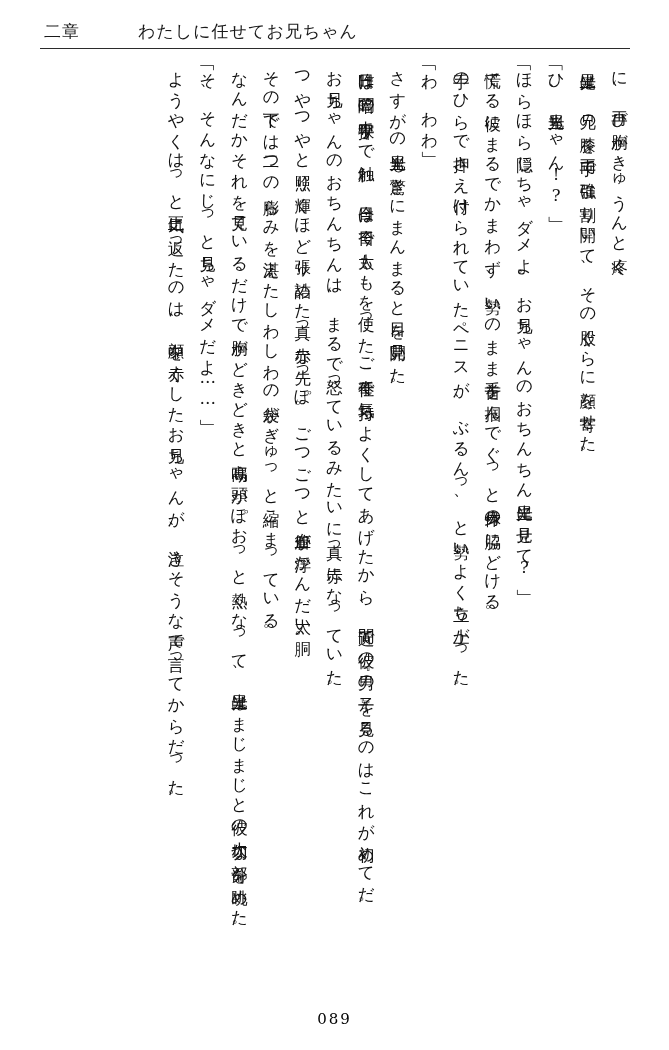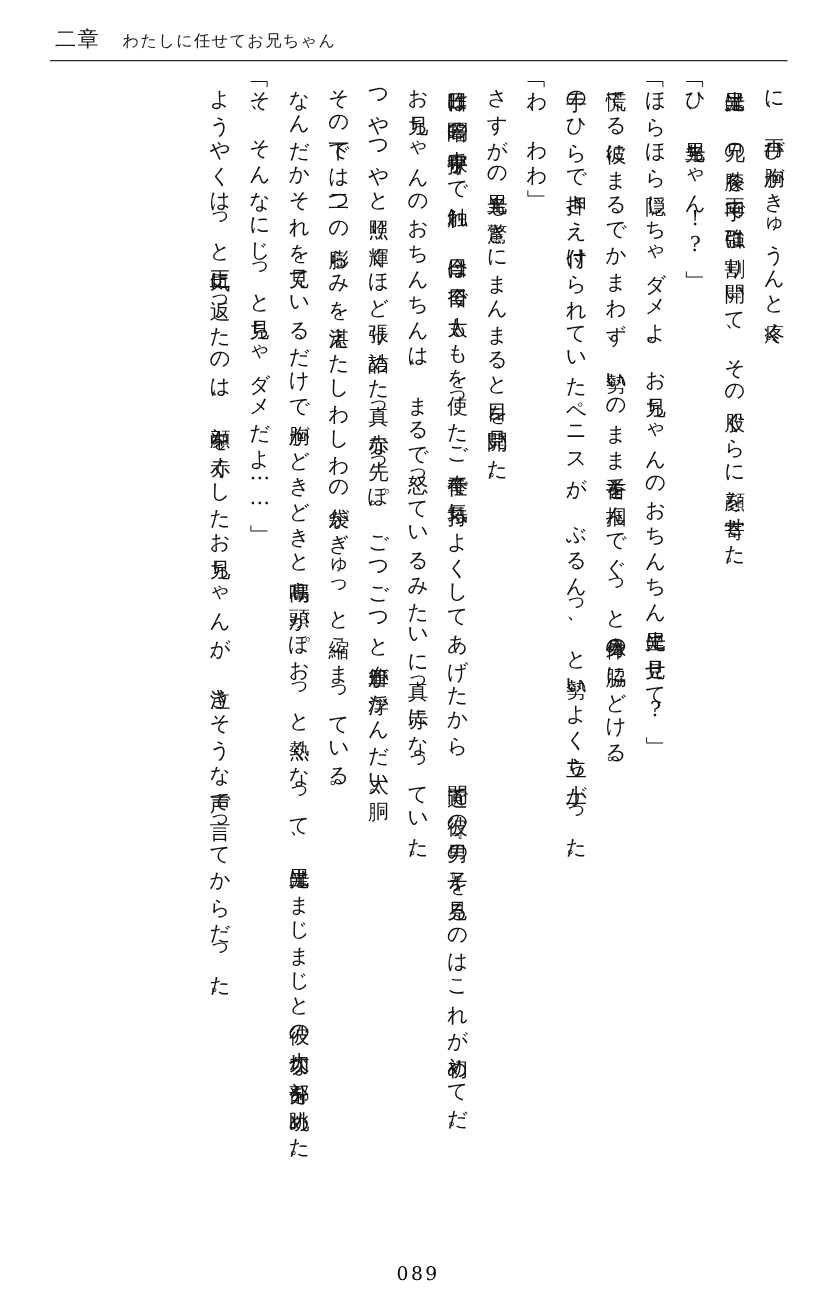--- a/index.html
+++ b/index.html
@@ -31,21 +31,21 @@
     left: 44px;
     display: flex;
     align-items: baseline;
     gap: 18px;
     font-size: 17px;
     letter-spacing: 1px;
     color: #1a1a1a;
     white-space: nowrap;
   }
   .header .chap-num { font-size: 17px; }
-  .header .chap-title { font-size: 13px; }
+  .header .chap-title { font-size: 17px; margin-left: 40px; }
 
   .header-rule {
     position: absolute;
     top: 48px;
     left: 40px;
     width: 590px;
     height: 1px;
     background: #2b2b2b;
   }
 

